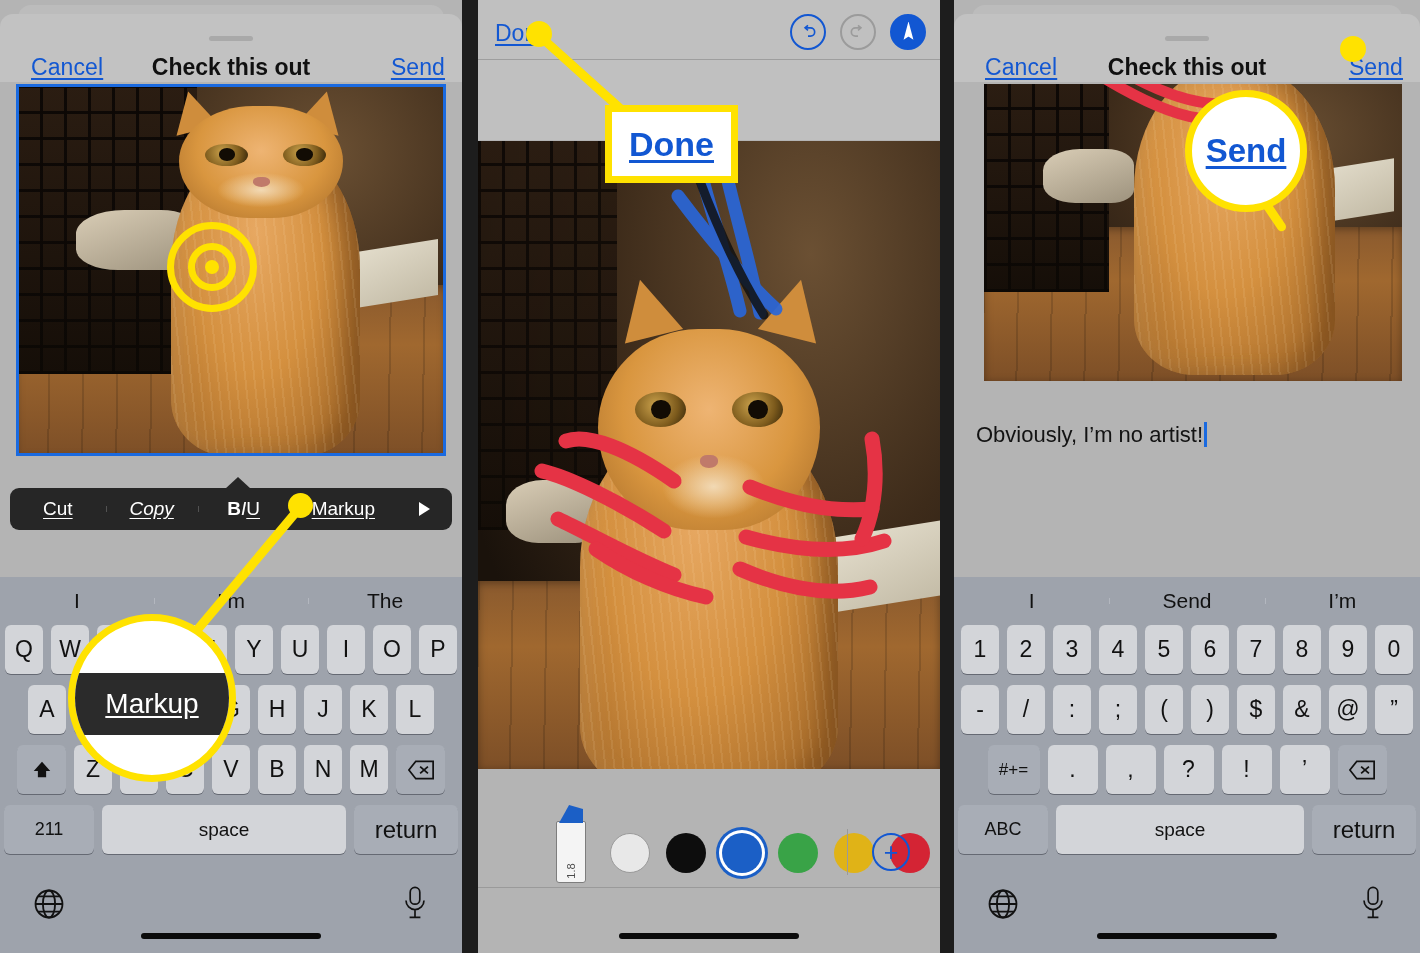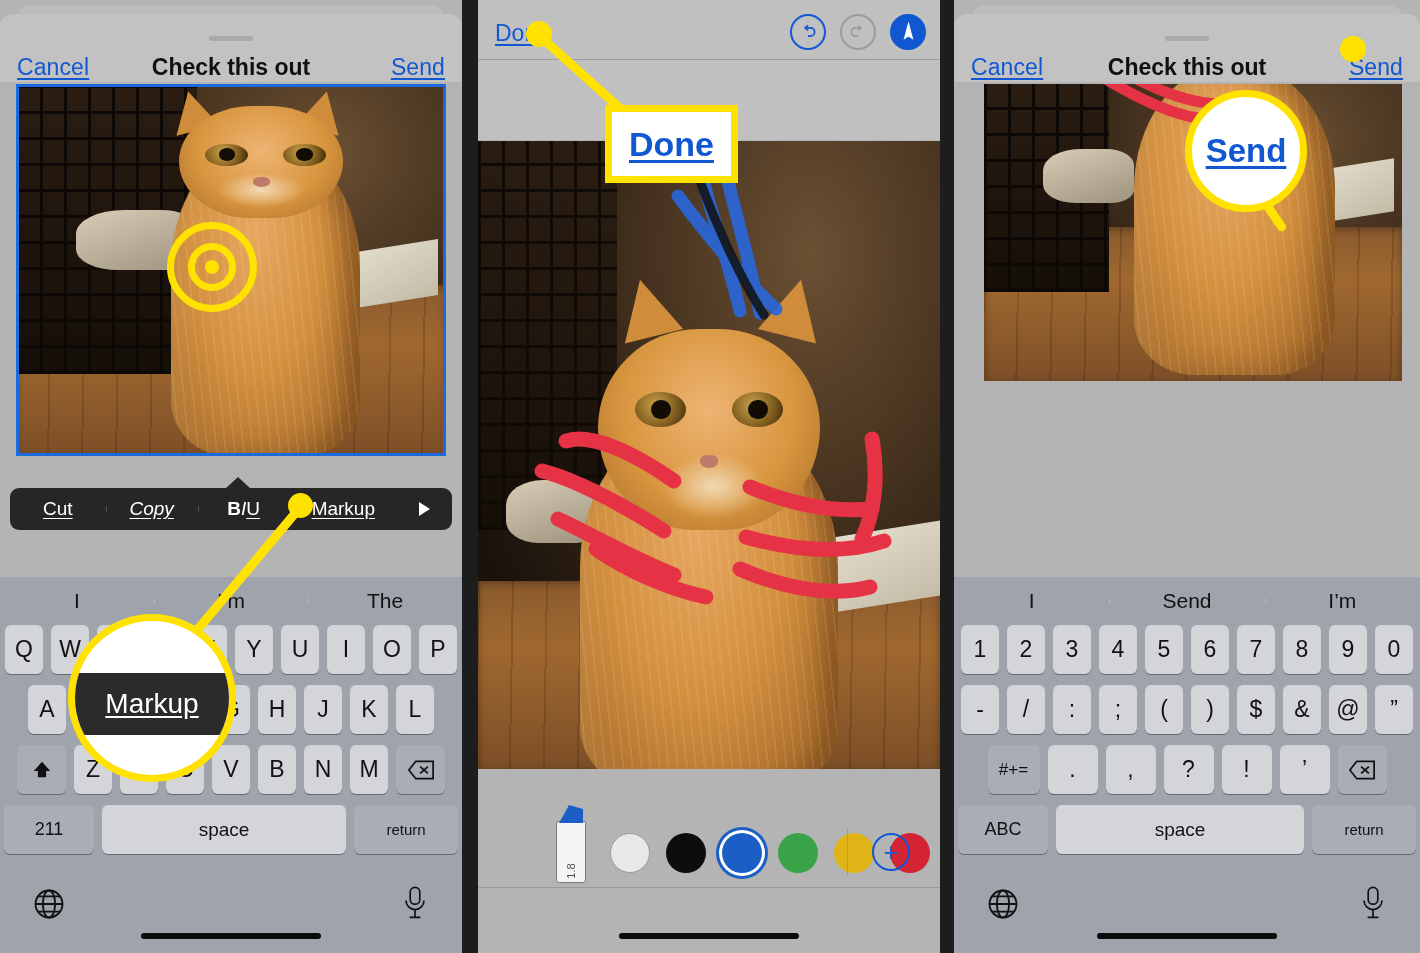--- a/index.html
+++ b/index.html
@@ -29,21 +29,21 @@
     background:#c2c2c2; border-radius:13px 13px 0 0;
   }
   .grabber{
     position:absolute; left:50%; transform:translateX(-50%); top:22px;
     width:44px; height:5px; border-radius:3px; background:#a9a9a9;
   }
   .navbtn{
     position:absolute; top:40px; font-size:23px; color:#1257d2;
     text-decoration:underline; text-underline-offset:3px; letter-spacing:.1px;
   }
-  .nav-left  { left:17px; }
+  .nav-left  { left:31px; }
   .nav-right { right:17px; }
   .nav-title {
     position:absolute; top:40px; left:0; right:0; text-align:center;
     font-size:23px; font-weight:bold; color:#101010;
   }
 
   
   .photo{ position:absolute; overflow:hidden; }
   .photo-inner{ position:absolute; inset:0; }
 
@@ -146,21 +146,21 @@
     font-size:23px; box-shadow:0 1px 0 rgba(90,95,105,.85); }
   .key.letter{ width:38px; }
   .key.num{ width:38px; }
   .key.mod{ background:#a8adb6; }
   .key.shift{ width:49px; }
   .key.del{ width:49px; }
   .key.sym{ width:52px; }
   .key.punct{ width:50px; }
   .key.bottom-left{ width:90px; font-size:18px; }
   .key.space{ flex:1; max-width:272px; font-size:19px; }
-  .key.return{ width:104px; font-size:15px; }
+  .key.return{ width:104px; font-size:24px; }
   .kbfoot{ height:88px; position:relative; }
   .globe{ position:absolute; left:32px; top:22px; }
   .mic{ position:absolute; right:32px; top:20px; }
   .homebar{ position:absolute; left:50%; transform:translateX(-50%); bottom:14px;
     width:180px; height:6px; border-radius:4px; background:#0b0b0b; }
 
   
   .dot{ position:absolute; border-radius:50%; background:#ffe200; }
   .leader{ position:absolute; background:#ffe200; transform-origin:0 50%; height:9px; border-radius:5px; }
   .rect-callout{ position:absolute; background:#fff; border:7px solid #ffe200;
@@ -450,20 +450,23 @@
         </div>
       </div>
       <svg class="doodle" viewBox="0 0 418 297">
         <g stroke="#e53345" stroke-width="11" fill="none" stroke-linecap="round">
           <path d="M120 -6 C 150 12, 186 30, 214 34"></path>
           <path d="M140 -12 C 168 4, 200 18, 232 20"></path>
         </g>
       </svg>
     </div>
 
+    <div class="compose" style="top:422px;">
+      <span>Obviously, I’m no artist!</span><span class="caret"></span>
+    </div>
 
     <div class="kb">
       <div class="predict">
         <div class="pcell">I</div>
         <div class="pcell">Send</div>
         <div class="pcell">I’m</div>
       </div>
       <div class="krow">
         <div class="key num">1</div>
         <div class="key num">2</div>

